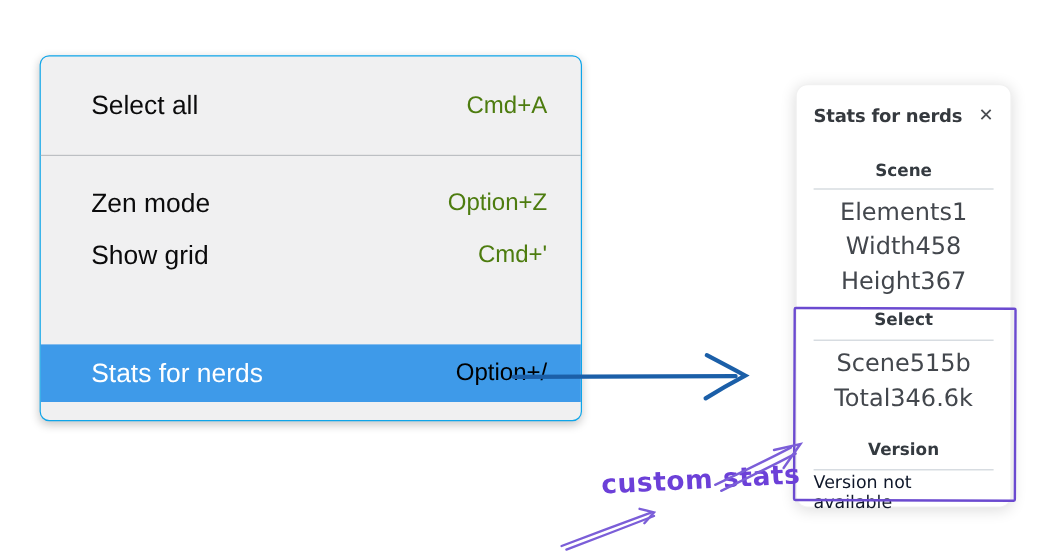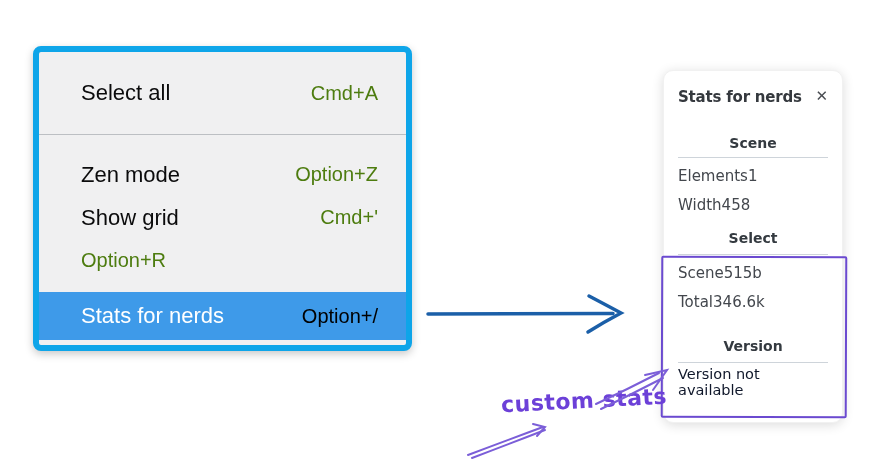--- a/index.html
+++ b/index.html
@@ -3,22 +3,22 @@
 <meta charset="utf-8">
 <style>
   html,body{margin:0;padding:0;}
   body{
     width:873px;height:461px;position:relative;background:#ffffff;
     font-family:"Liberation Sans",sans-serif;overflow:hidden;
   }
 
   
   .menu{
-    position:absolute;left:33px;top:46px;width:379px;height:305px;
-    background:#f0f0f1;border:6px solid #0ea5e9;border-radius:8px;
+    position:absolute;left:33px;top:46px;width:452px;height:305px;
+    background:#f0f0f1;border:1px solid #0ea5e9;border-radius:8px;
     box-shadow:0 3px 8px rgba(0,0,0,.22);box-sizing:border-box;
   }
   .menu-row{
     display:flex;justify-content:space-between;align-items:center;
     padding:0 28px 0 42px;cursor:default;
   }
   .menu-row .label{font-size:22px;color:#0b0b0c;}
   .menu-row .shortcut{font-size:20px;color:#4d7c0f;}
   .row-select{height:82px;}
   .menu-sep{height:1px;background:#bcbfc3;width:100%;}
@@ -50,22 +50,22 @@
   .sec-heading{
     margin-top:26px;height:20px;line-height:20px;text-align:center;
     font-weight:700;font-size:14px;color:#343a40;
   }
   .sec-heading.storage{margin-top:9px;}
   .sec-heading.version{margin-top:20px;}
   .sec-hr{border:none;border-top:1px solid #ced4da;margin:4px 0 3px 0;}
   .sec-hr.hr-storage{margin:6px 0 3px 0;}
   .sec-hr.hr-version{margin:6px 0 4px 0;}
   .stat-row{
-    height:29px;display:flex;justify-content:flex-start;align-items:center;
-    font-size:15px;color:#43474d;
+    height:29px;display:flex;justify-content:center;align-items:center;
+    font-size:20px;color:#43474d;
   }
   .stat-msg{height:29px;display:flex;align-items:center;font-size:14.5px;color:#0f172a;}
 
   
   .custom-box{
     position:absolute;left:-3px;top:185px;width:182px;height:158px;
     border:2px solid #6b4ad0;border-radius:2px;
     transform:rotate(.2deg);pointer-events:none;
   }
 
@@ -91,21 +91,20 @@
   <div class="menu-group">
     <div class="menu-row row-std">
       <span class="label">Zen mode</span>
       <span class="shortcut">Option+Z</span>
     </div>
     <div class="menu-row row-std">
       <span class="label">Show grid</span>
       <span class="shortcut">Cmd+'</span>
     </div>
     <div class="menu-row row-std">
-      <span class="shortcut">Option+R</span>
     </div>
     <div class="menu-row row-stats">
       <span class="label">Stats for nerds</span>
       <span class="shortcut">Option+/</span>
     </div>
   </div>
 </div>
 
 <div class="panel">
   <div class="panel-header">
@@ -115,20 +114,24 @@
 
   <div class="sec-heading">Scene</div>
   <hr class="sec-hr">
   <div class="stat-row">
     <span>Elements</span>
     <span>1</span>
   </div>
   <div class="stat-row">
     <span>Width</span>
     <span>458</span>
+  </div>
+  <div class="stat-row">
+    <span>Height</span>
+    <span>367</span>
   </div>
 
   <div class="sec-heading storage">Select</div>
   <hr class="sec-hr hr-storage">
   <div class="stat-row">
     <span>Scene</span>
     <span>515b</span>
   </div>
   <div class="stat-row">
     <span>Total</span>

